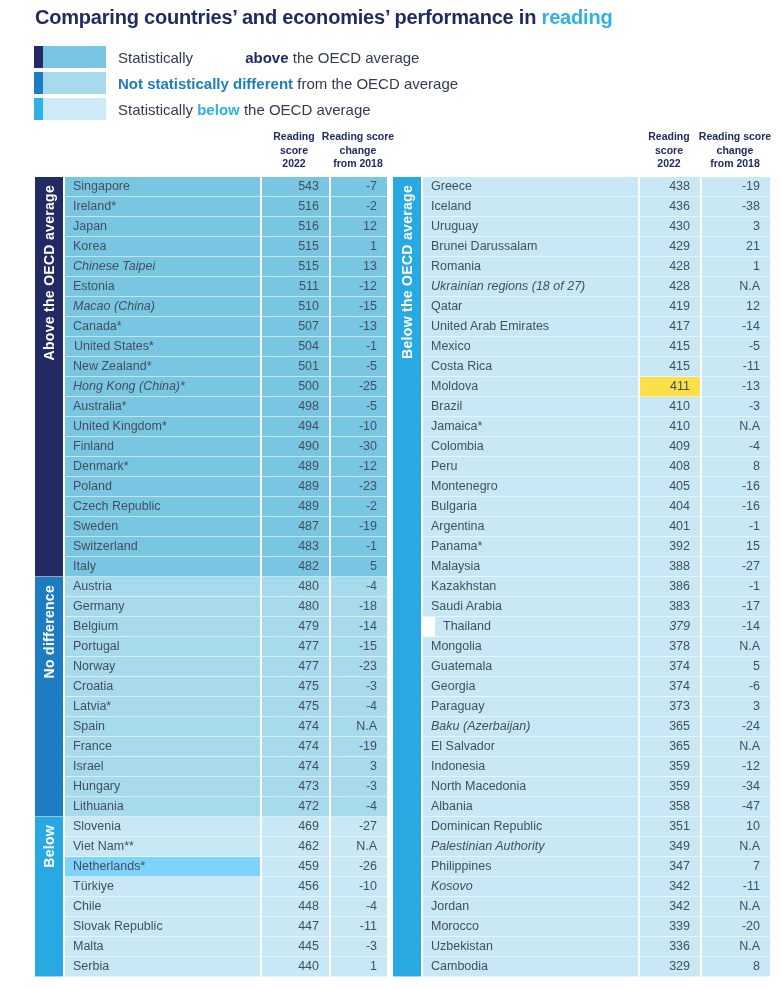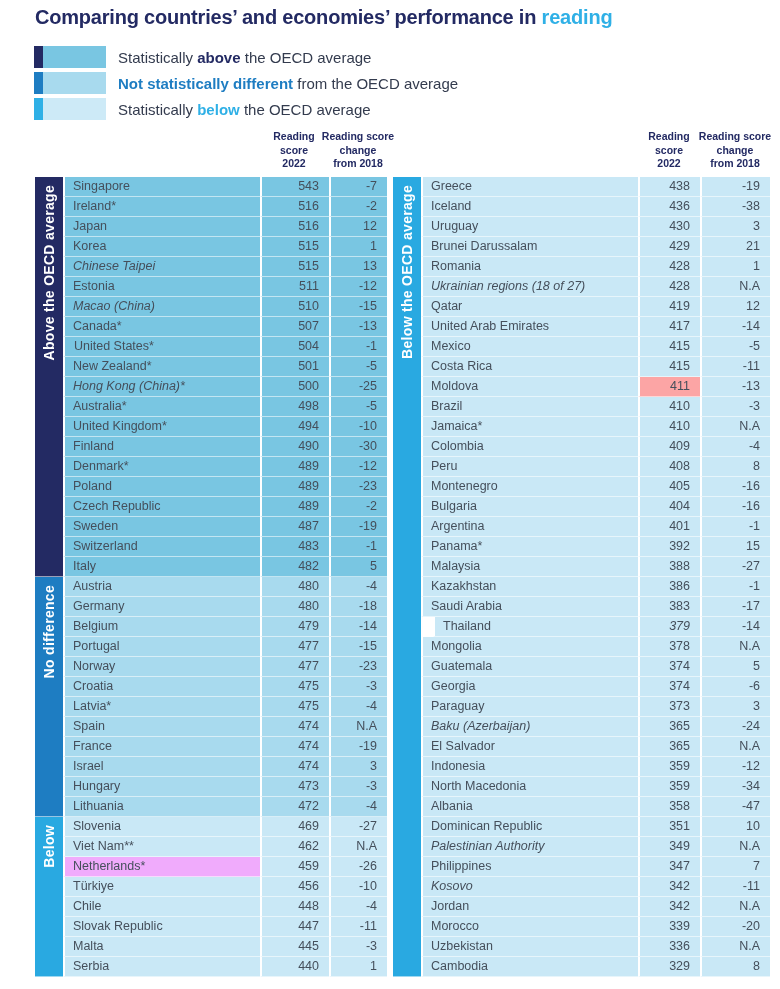--- a/index.html
+++ b/index.html
@@ -35,21 +35,21 @@
 <body>
 
 <div class="page">
 
   <h1><span style="color: rgb(35, 42, 99);">Comparing countries’ and economies’ performance in </span><span class="hl" style="color: rgb(47, 176, 230);">reading</span></h1>
 
   <div class="legend">
     <div class="legend-row">
       <span class="sq" style="background-color: rgb(35, 42, 99);"></span>
       <span class="bar" style="background-color: rgb(121, 198, 226);"></span>
-      <span class="legend-text"><span>Statistically </span><b style="color: rgb(35, 42, 99);">above</b><span> the OECD average</span></span>
+      <span class="legend-text"><span>Statistically </span><b style="color: rgb(35, 42, 99); margin-left: 48px;">above</b><span> the OECD average</span></span>
     </div>
     <div class="legend-row">
       <span class="sq" style="background-color: rgb(30, 125, 194);"></span>
       <span class="bar" style="background-color: rgb(168, 218, 238);"></span>
       <span class="legend-text"><span></span><b style="color: rgb(30, 125, 194);">Not statistically different</b><span> from the OECD average</span></span>
     </div>
     <div class="legend-row">
       <span class="sq" style="background-color: rgb(47, 176, 230);"></span>
       <span class="bar" style="background-color: rgb(205, 234, 247);"></span>
       <span class="legend-text"><span>Statistically </span><b style="color: rgb(47, 176, 230);">below</b><span> the OECD average</span></span>
@@ -174,21 +174,21 @@
       <div class="cell num" style="grid-area: 32 / 4; background-color: rgb(168, 218, 238);">-4</div>
       <div class="sidebar" style="grid-area: 33 / 1 / 41; background-color: rgb(41, 169, 225);">
         <span class="vtext">Below</span>
       </div>
       <div class="cell name" style="grid-area: 33 / 2; background-color: rgb(201, 232, 246);">Slovenia</div>
       <div class="cell num" style="grid-area: 33 / 3; background-color: rgb(201, 232, 246);">469</div>
       <div class="cell num" style="grid-area: 33 / 4; background-color: rgb(201, 232, 246);">-27</div>
       <div class="cell name" style="grid-area: 34 / 2; background-color: rgb(201, 232, 246);">Viet Nam**</div>
       <div class="cell num" style="grid-area: 34 / 3; background-color: rgb(201, 232, 246);">462</div>
       <div class="cell num" style="grid-area: 34 / 4; background-color: rgb(201, 232, 246);">N.A</div>
-      <div class="cell name" style="grid-area: 35 / 2; background-color: #f0abfc;">Netherlands*</div>
+      <div class="cell name" style="grid-area: 35 / 2; background-color: #7dd3fc;">Netherlands*</div>
       <div class="cell num" style="grid-area: 35 / 3; background-color: rgb(201, 232, 246);">459</div>
       <div class="cell num" style="grid-area: 35 / 4; background-color: rgb(201, 232, 246);">-26</div>
       <div class="cell name" style="grid-area: 36 / 2; background-color: rgb(201, 232, 246);">Türkiye</div>
       <div class="cell num" style="grid-area: 36 / 3; background-color: rgb(201, 232, 246);">456</div>
       <div class="cell num" style="grid-area: 36 / 4; background-color: rgb(201, 232, 246);">-10</div>
       <div class="cell name" style="grid-area: 37 / 2; background-color: rgb(201, 232, 246);">Chile</div>
       <div class="cell num" style="grid-area: 37 / 3; background-color: rgb(201, 232, 246);">448</div>
       <div class="cell num" style="grid-area: 37 / 4; background-color: rgb(201, 232, 246);">-4</div>
       <div class="cell name" style="grid-area: 38 / 2; background-color: rgb(201, 232, 246);">Slovak Republic</div>
       <div class="cell num" style="grid-area: 38 / 3; background-color: rgb(201, 232, 246);">447</div>
@@ -228,21 +228,21 @@
       <div class="cell name" style="grid-area: 8 / 2; background-color: rgb(201, 232, 246);">United Arab Emirates</div>
       <div class="cell num" style="grid-area: 8 / 3; background-color: rgb(201, 232, 246);">417</div>
       <div class="cell num" style="grid-area: 8 / 4; background-color: rgb(201, 232, 246);">-14</div>
       <div class="cell name" style="grid-area: 9 / 2; background-color: rgb(201, 232, 246);">Mexico</div>
       <div class="cell num" style="grid-area: 9 / 3; background-color: rgb(201, 232, 246);">415</div>
       <div class="cell num" style="grid-area: 9 / 4; background-color: rgb(201, 232, 246);">-5</div>
       <div class="cell name" style="grid-area: 10 / 2; background-color: rgb(201, 232, 246);">Costa Rica</div>
       <div class="cell num" style="grid-area: 10 / 3; background-color: rgb(201, 232, 246);">415</div>
       <div class="cell num" style="grid-area: 10 / 4; background-color: rgb(201, 232, 246);">-11</div>
       <div class="cell name" style="grid-area: 11 / 2; background-color: rgb(201, 232, 246);">Moldova</div>
-      <div class="cell num" style="grid-area: 11 / 3; background-color: #fca5a5;">411</div>
+      <div class="cell num" style="grid-area: 11 / 3; background-color: #fde047;">411</div>
       <div class="cell num" style="grid-area: 11 / 4; background-color: rgb(201, 232, 246);">-13</div>
       <div class="cell name" style="grid-area: 12 / 2; background-color: rgb(201, 232, 246);">Brazil</div>
       <div class="cell num" style="grid-area: 12 / 3; background-color: rgb(201, 232, 246);">410</div>
       <div class="cell num" style="grid-area: 12 / 4; background-color: rgb(201, 232, 246);">-3</div>
       <div class="cell name" style="grid-area: 13 / 2; background-color: rgb(201, 232, 246);">Jamaica*</div>
       <div class="cell num" style="grid-area: 13 / 3; background-color: rgb(201, 232, 246);">410</div>
       <div class="cell num" style="grid-area: 13 / 4; background-color: rgb(201, 232, 246);">N.A</div>
       <div class="cell name" style="grid-area: 14 / 2; background-color: rgb(201, 232, 246);">Colombia</div>
       <div class="cell num" style="grid-area: 14 / 3; background-color: rgb(201, 232, 246);">409</div>
       <div class="cell num" style="grid-area: 14 / 4; background-color: rgb(201, 232, 246);">-4</div>

